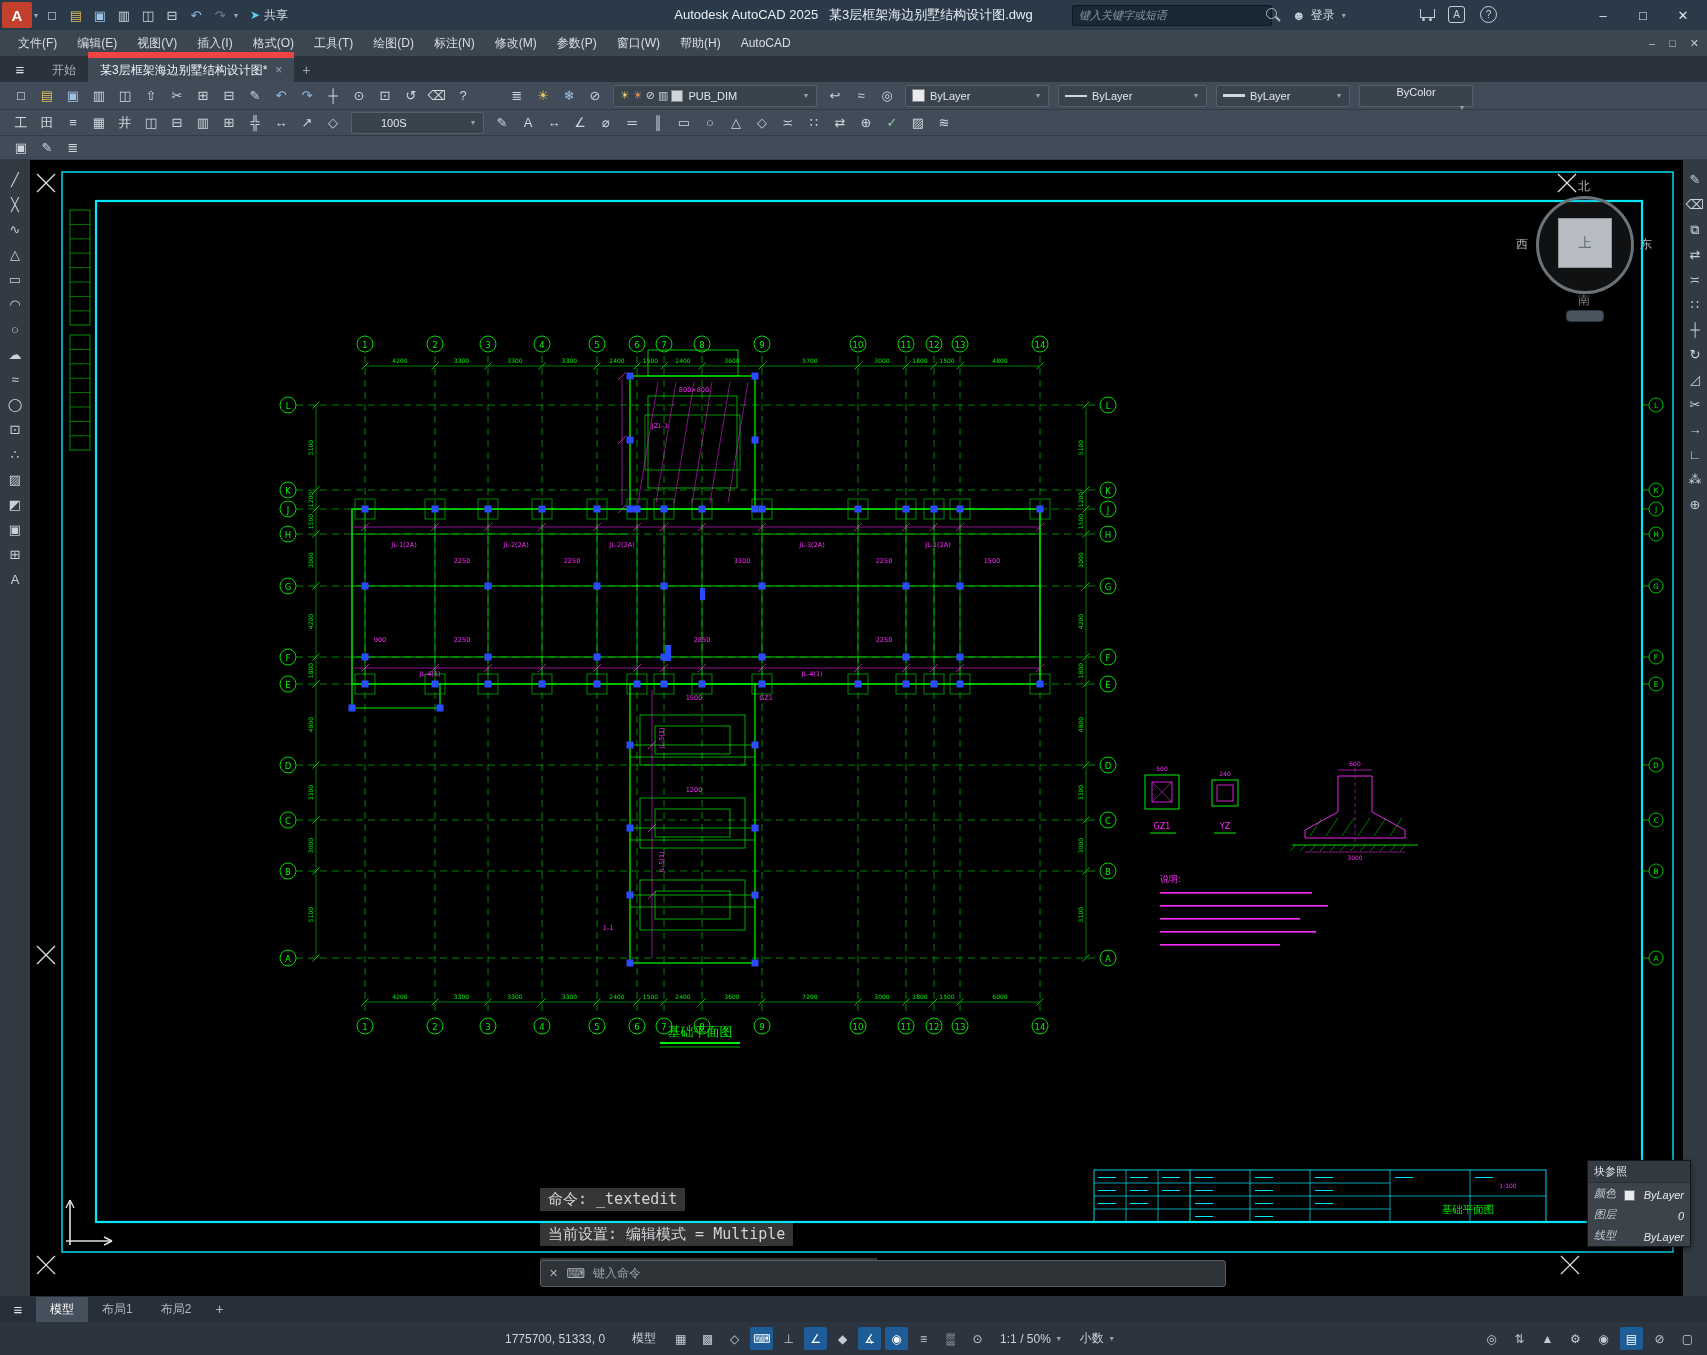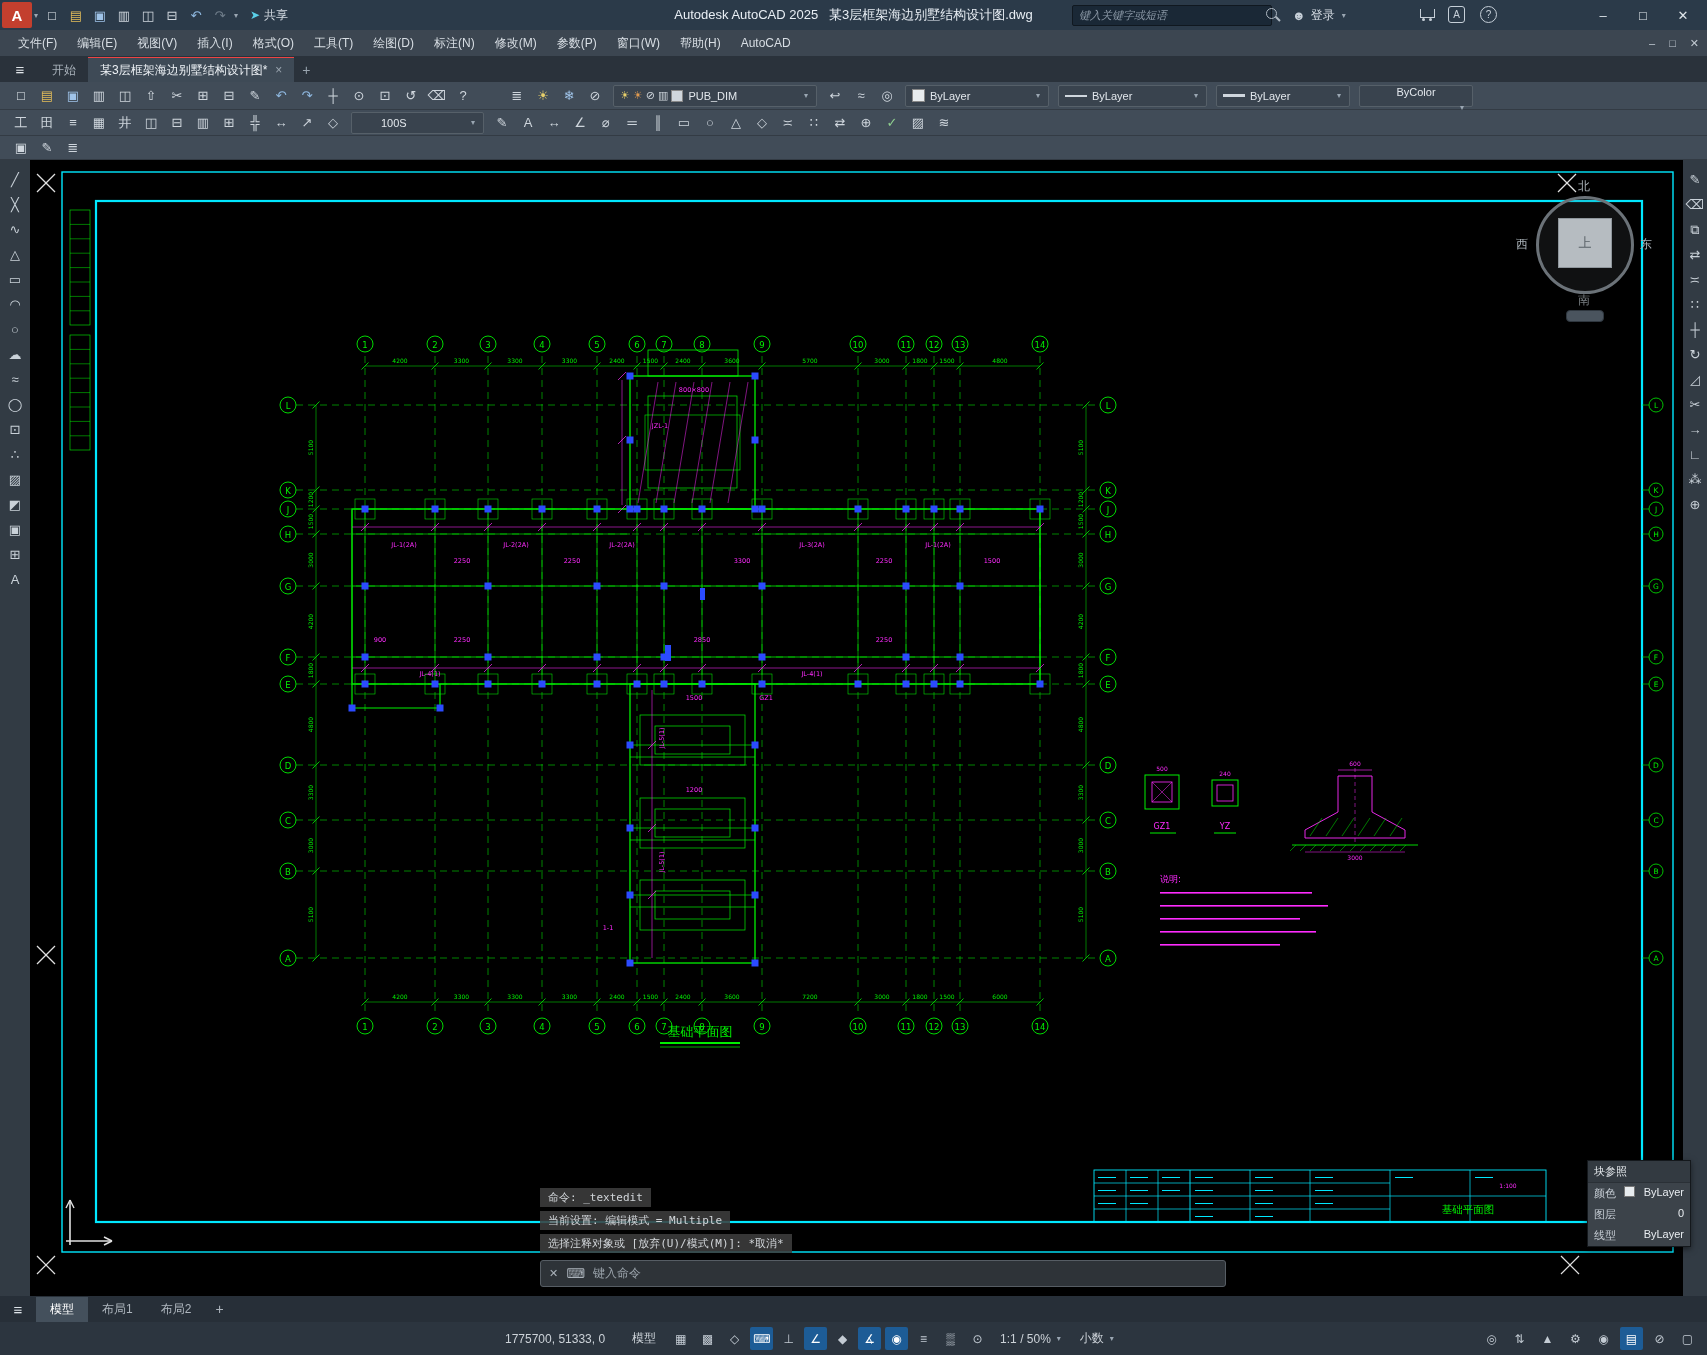--- a/index.html
+++ b/index.html
@@ -31,21 +31,21 @@
   .winbtns{position:absolute;right:4px;top:0;height:30px;display:flex;align-items:center;}
   .winbtn{width:40px;height:30px;display:flex;align-items:center;justify-content:center;color:#dfe5ea;font-size:13px;}
   
   .menubar{top:30px;height:26px;background:#3c4651;display:flex;align-items:center;color:#d8dee4;font-size:12px;padding-left:8px;}
   .menu-item{padding:0 10px;height:26px;display:flex;align-items:center;}
   .mwin{position:absolute;right:8px;top:30px;height:26px;display:flex;align-items:center;gap:14px;color:#c2cad2;font-size:11px;}
   
   .tabbar{top:56px;height:26px;background:#2a323b;display:flex;align-items:flex-end;color:#aab3bc;font-size:12px;}
   .hamb{width:40px;height:26px;display:flex;align-items:center;justify-content:center;color:#e1e6ea;font-size:15px;}
   .ftab{height:24px;display:flex;align-items:center;padding:0 12px;gap:8px;}
-  .ftab.active{background:#3e4a56;color:#eef2f6;border-top:1px solid #ef4444;}
+  .ftab.active{background:#3e4a56;color:#eef2f6;border-top:6px solid #ef4444;}
   .ftab .x{color:#9aa5af;font-size:12px;}
   .addtab{width:24px;height:24px;display:flex;align-items:center;justify-content:center;color:#9aa5af;font-size:14px;}
   
   .ribbon{background:#414c58;border-bottom:1px solid #333b44;display:flex;align-items:center;padding-left:8px;gap:1px;}
   .row1{top:82px;height:28px;}
   .row2{top:110px;height:26px;}
   .row3{top:136px;height:24px;}
   .tbi{width:26px;height:24px;display:flex;align-items:center;justify-content:center;font-size:13px;color:#cfd6dd;}
   .combo{display:inline-flex;align-items:center;gap:5px;height:20px;background:#39434e;border:1px solid #566069;
          border-radius:2px;padding:0 6px;font-size:11px;color:#e2e7ec;margin:0 4px;white-space:nowrap;}
@@ -68,33 +68,33 @@
   .vc-ring{position:absolute;left:20px;top:16px;width:92px;height:92px;border:3px solid #6b7278;border-radius:50%;
            background:rgba(90,96,102,0.18);}
   .vc-cube{position:absolute;left:42px;top:38px;width:52px;height:48px;background:#b6bcc1;border:1px solid #8f969c;
            display:flex;align-items:center;justify-content:center;color:#5a6268;font-size:13px;}
   .vc-n{position:absolute;left:0;right:0;top:-2px;text-align:center;}
   .vc-s{position:absolute;left:0;right:0;top:112px;text-align:center;opacity:.7;}
   .vc-w{position:absolute;left:0;top:56px;}
   .vc-e{position:absolute;right:0;top:56px;}
   .vc-bar{position:absolute;left:50px;top:130px;width:36px;height:10px;background:#4a545e;border:1px solid #2f373f;border-radius:4px;}
   
-  .cmdlines{position:absolute;left:540px;top:1028px;display:flex;flex-direction:column;gap:4px;
-            font-family:"DejaVu Sans Mono","Liberation Mono",monospace;font-size:11px;color:#d2d6da;}
+  .cmdlines{position:absolute;left:540px;top:1028px;display:flex;flex-direction:column;gap:12px;
+            font-family:"DejaVu Sans Mono","Liberation Mono",monospace;font-size:15px;color:#d2d6da;}
   .cmdline{background:rgba(62,62,62,0.88);padding:2px 8px;width:fit-content;}
   .cmdbar{position:absolute;left:540px;top:1100px;width:686px;height:27px;background:#2e3338;border:1px solid #565d64;
           border-radius:3px;display:flex;align-items:center;gap:8px;padding:0 8px;box-sizing:border-box;
           font-size:12px;color:#9aa3ab;}
   .cmdbar .xg{color:#aab2ba;font-size:11px;}
   .cmdbar .kb{color:#aab2ba;font-size:13px;}
   
   .qp{position:absolute;left:1587px;top:1000px;width:102px;background:#3c434a;border:1px solid #14181c;
       box-shadow:0 2px 6px rgba(0,0,0,.5);font-size:11px;color:#c3cad1;}
   .qp-title{padding:3px 6px;color:#e6eaee;background:#333a41;border-bottom:1px solid #2a3036;}
-  .qp-row{display:flex;align-items:flex-start;gap:8px;padding:3px 6px;}
+  .qp-row{display:flex;align-items:flex-end;gap:8px;padding:3px 6px;font-style:italic;}
   .qp-row .val{color:#e8ecf0;margin-left:auto;}
   .qp-chip{width:9px;height:9px;background:#e8ecef;border:1px solid #777;}
   
   .layoutbar{top:1296px;height:26px;background:#272f38;display:flex;align-items:center;color:#aeb6be;font-size:12px;}
   .lham{width:36px;text-align:center;font-size:15px;color:#dfe5ea;}
   .ltab{padding:4px 14px;}
   .ltab.active{background:#44505c;color:#fff;}
   .ladd{padding:0 10px;font-size:14px;}
   
   .statusbar{top:1322px;height:33px;background:#2c353f;display:flex;align-items:center;gap:5px;

